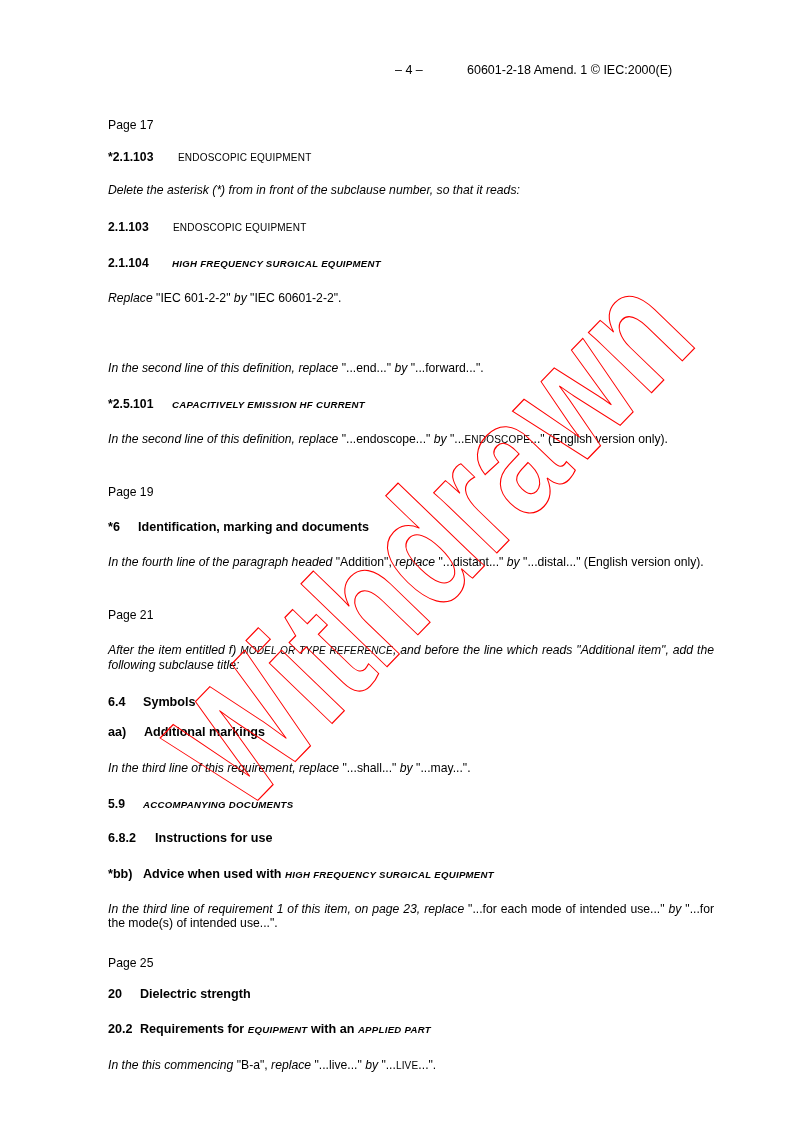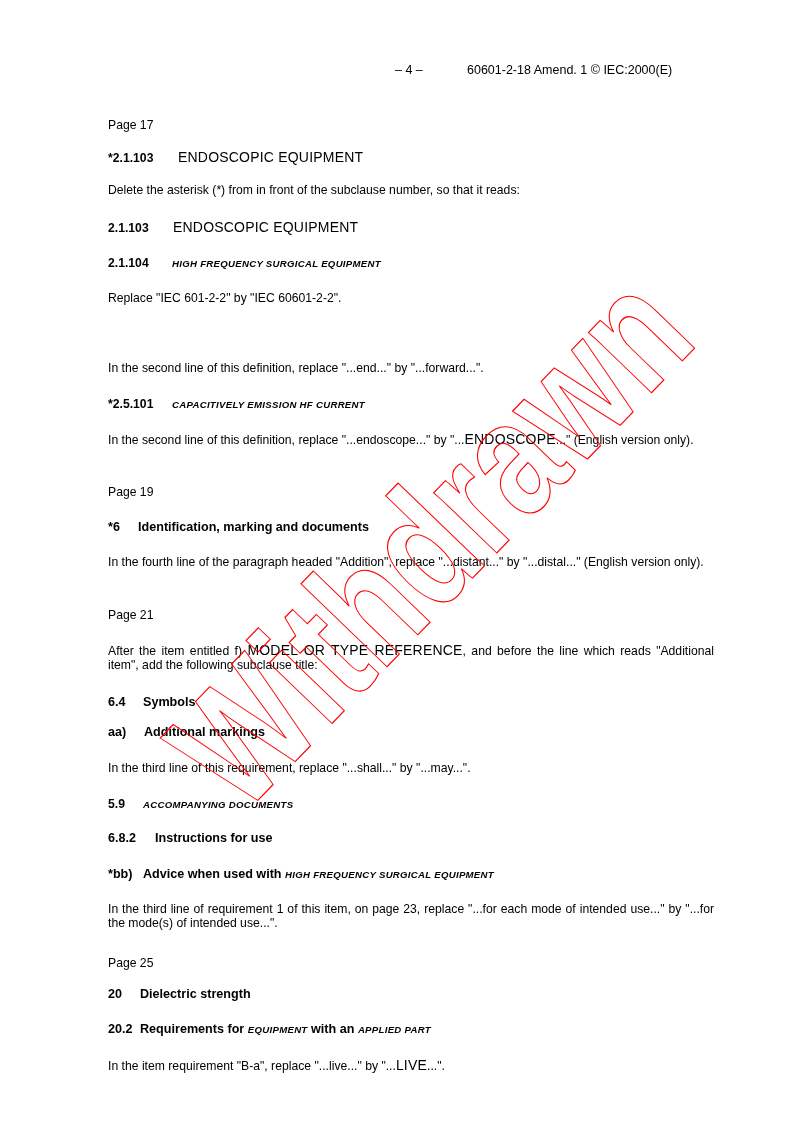--- a/index.html
+++ b/index.html
@@ -3,22 +3,22 @@
 <meta charset="utf-8">
 <style>
   html, body { margin: 0; padding: 0; background: #ffffff; }
   body { width: 793px; height: 1122px; position: relative; overflow: hidden;
          font-family: "Liberation Sans", sans-serif; color: #000; font-size: 12.2px; }
   .page { position: absolute; left: 0; top: 0; width: 793px; height: 1122px; background: #fff; border-radius: 31px; }
   .line { position: absolute; left: 108px; width: 606px; line-height: 14px; white-space: nowrap; }
   .wrap { white-space: normal; text-align: justify; text-align-last: left; }
   .header { position: absolute; top: 63px; left: 395px; width: 305px; white-space: nowrap; font-size: 12.5px; }
   .header .pn { display: inline-block; width: 72px; }
-  .i { }
-  .sc { font-size: 14px; letter-spacing: 0.2px; }
+  .i { font-style: italic; }
+  .sc { font-size: 10px; letter-spacing: 0.2px; }
   .scb { font-size: 9.6px; font-weight: bold; letter-spacing: 0.3px; font-style: italic; }
   .num { display: inline-block; font-weight: bold; }
   .h { font-weight: bold; font-size: 12.6px; }
   .watermark { position: absolute; left: 95px; top: 470px; width: 680px; height: 150px;
                transform: rotate(-46deg); transform-origin: 50% 50%; pointer-events: none; }
   .watermark svg { width: 100%; height: 100%; overflow: visible; }
 </style>
 </head>
 <body>
 
@@ -109,21 +109,21 @@
 
   <div class="line h" style="top:987px">
     <span class="num" style="width:32px">20</span><span>Dielectric strength</span>
   </div>
 
   <div class="line h" style="top:1022px">
     <span class="num" style="width:32px">20.2</span><span>Requirements for </span><span class="scb">EQUIPMENT</span><span> with an </span><span class="scb">APPLIED PART</span>
   </div>
 
   <div class="line" style="top:1058px">
-    <span class="i">In the item requirement</span><span> "B-a", </span><span class="i">replace</span><span> "...live..." </span><span class="i">by</span><span> "...</span><span class="sc">LIVE</span><span>...".</span>
+    <span class="i">In the this commencing</span><span> "B-a", </span><span class="i">replace</span><span> "...live..." </span><span class="i">by</span><span> "...</span><span class="sc">LIVE</span><span>...".</span>
   </div>
 
   <div class="watermark">
     <svg viewBox="0 0 680 150">
       <text id="wm-text" x="340" y="125" text-anchor="middle" font-family="Liberation Sans, sans-serif" font-weight="bold" font-size="165" fill="none" stroke="#ff0000" stroke-width="1.2" textLength="660" lengthAdjust="spacingAndGlyphs">Withdrawn</text>
     </svg>
   </div>
 
 </div>
 

